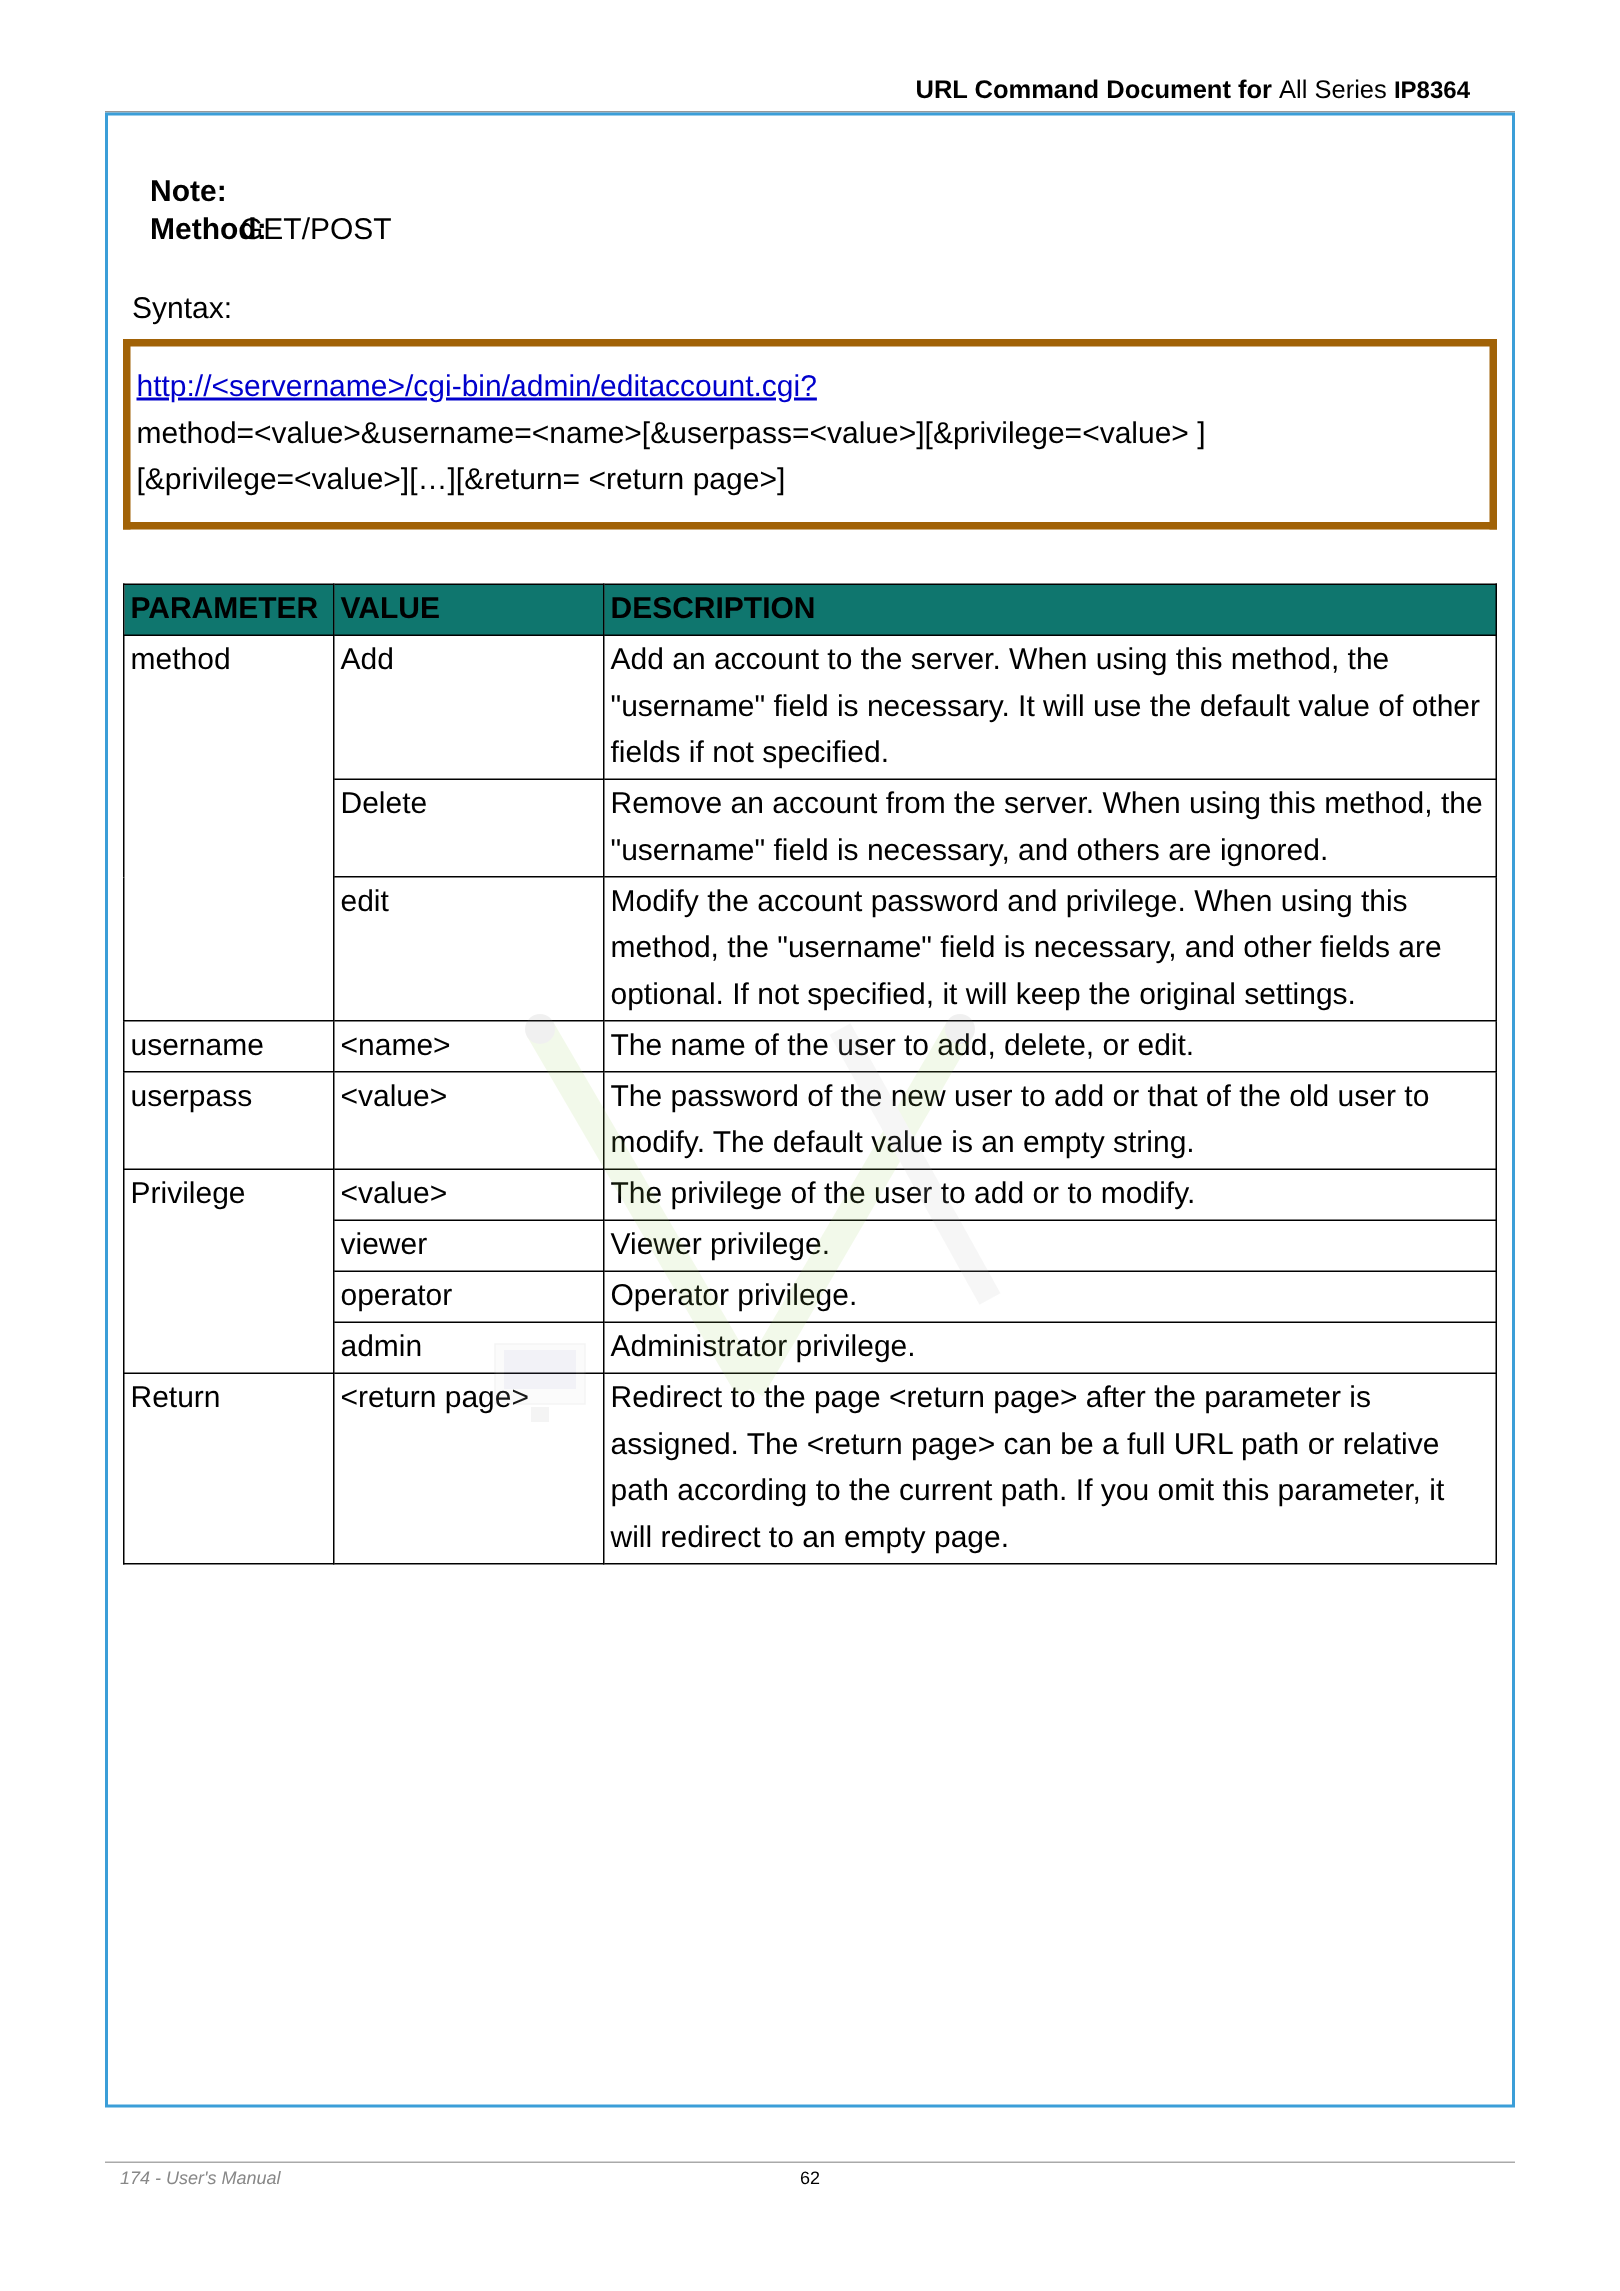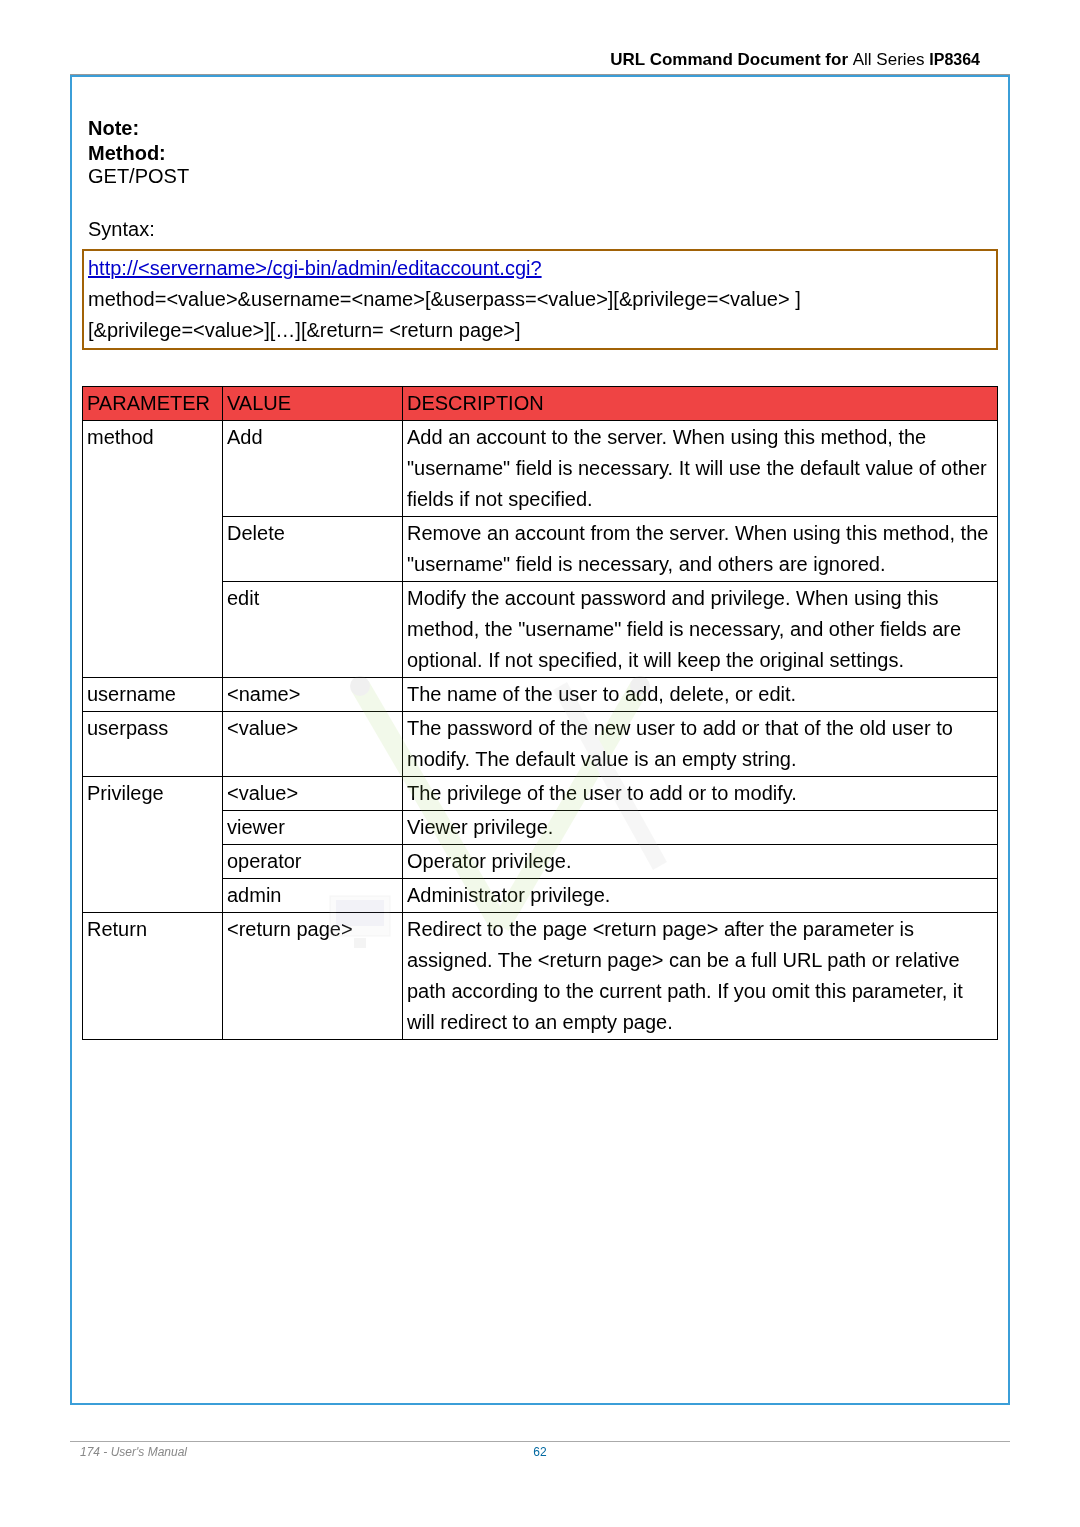--- a/index.html
+++ b/index.html
@@ -43,36 +43,35 @@
     position: relative;
   }
   .big-bold {
     font-weight: 900;
     font-size: 30px;
     margin: 20px 0 16px 4px;
   }
   .note-row {
     display: flex;
     font-size: 20px;
-    margin-left: 6px;
+    margin-left: 18px;
     margin-bottom: 2px;
-    flex-direction: column;
   }
   .note-row .k { width: 60px; font-weight: bold; }
   .syntax-label {
     font-size: 20px;
     margin: 30px 0 8px 6px;
   }
   .syntax-table {
     width: 100%;
     border-collapse: collapse;
   }
   .syntax-table td {
-    border: 2px solid #a16207;
-    padding: 2px 4px;
+    border: 5px solid #a16207;
+    padding: 12px 4px;
     font-size: 20px;
     vertical-align: top;
     line-height: 1.55;
   }
   .url-link {
     color: #0000cc;
     text-decoration: underline;
   }
   .param-table {
     width: 100%;
@@ -81,22 +80,22 @@
   }
   .param-table th, .param-table td {
     border: 1px solid #000;
     font-size: 20px;
     text-align: left;
     vertical-align: top;
     line-height: 1.55;
     padding: 1px 4px;
   }
   .param-table th {
-    font-weight: normal;
-    background: #ef4444;
+    font-weight: bold;
+    background: #0f766e;
   }
   .col-param { width: 140px; }
   .col-value { width: 180px; }
   .watermark {
     position: absolute;
     left: 50%;
     top: 55%;
     transform: translate(-50%, -50%);
     width: 480px;
     opacity: 0.3;
@@ -114,21 +113,21 @@
     font-size: 12px;
   }
   .footer .left {
     font-style: italic;
     color: #888;
   }
   .footer .page-num {
     position: absolute;
     left: 50%;
     transform: translateX(-50%);
-    color: #0369a1;
+    color: #000000;
     font-style: normal;
   }
   .footer-line {
     position: absolute;
     bottom: 85px;
     left: 70px;
     right: 70px;
     border-top: 1px solid #aaa;
   }
 </style>

